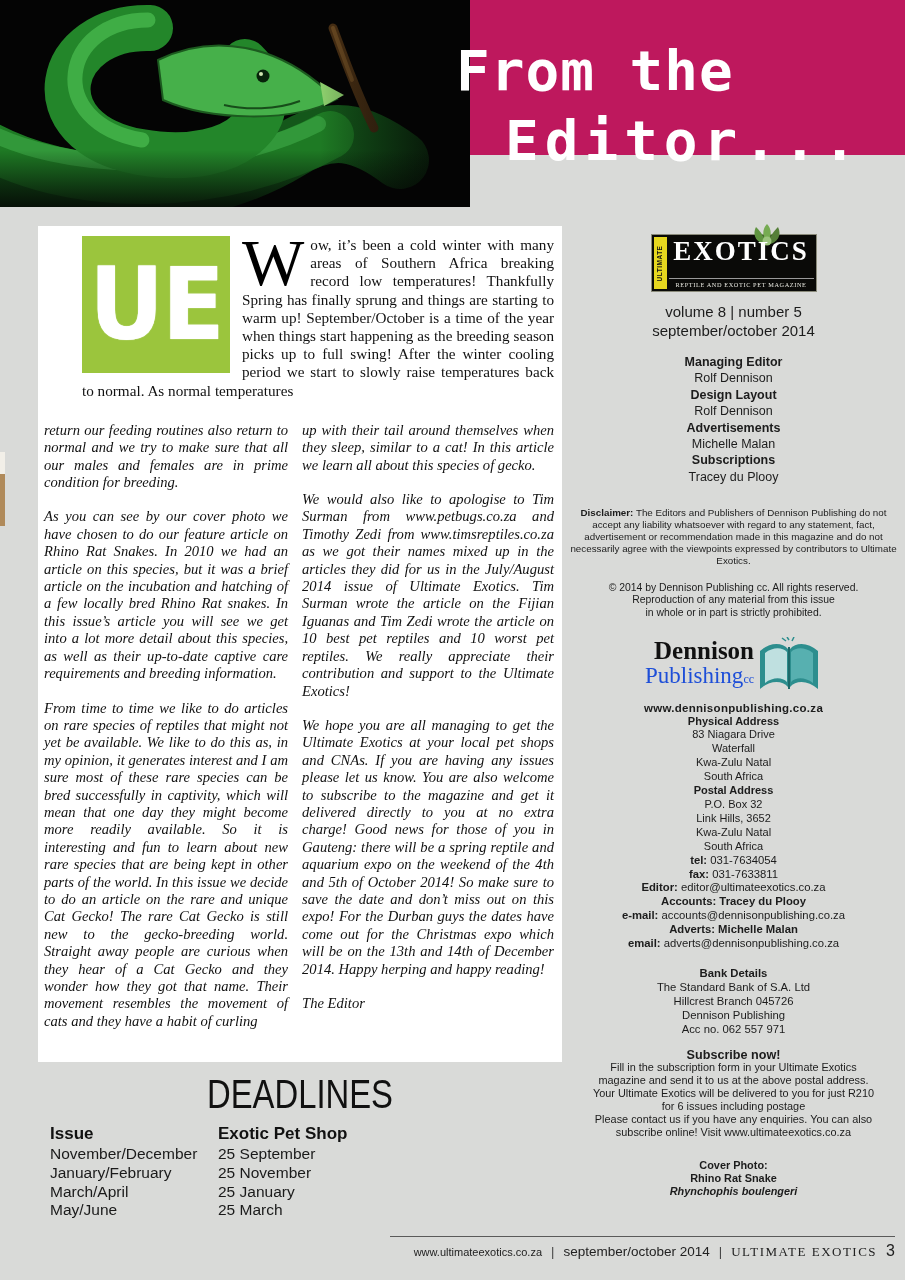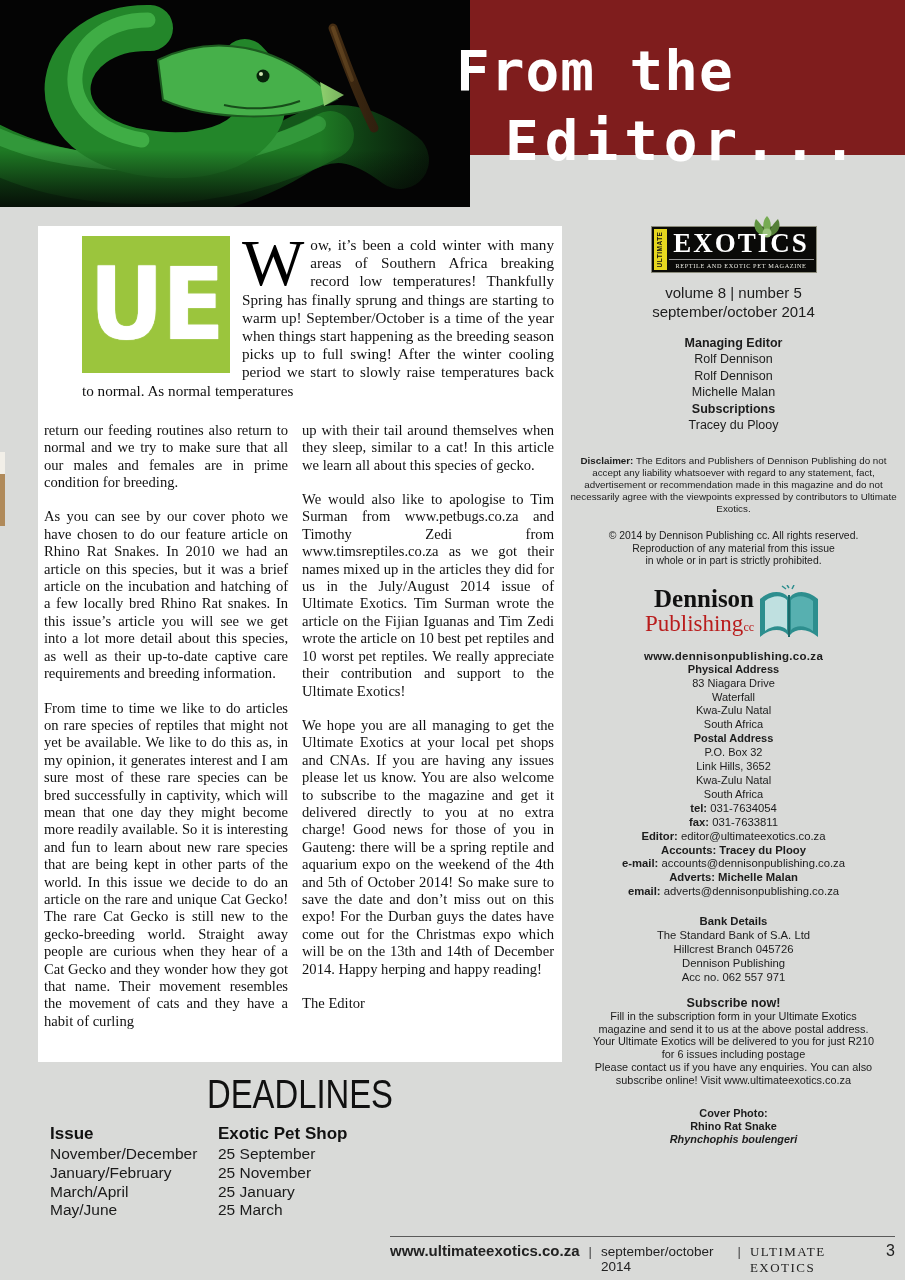--- a/index.html
+++ b/index.html
@@ -3,48 +3,48 @@
 <meta charset="utf-8">
 <style>
   html,body{margin:0;padding:0;}
   body{
     width:905px;height:1280px;position:relative;overflow:hidden;
     background:#d9dad8;
     font-family:"Liberation Sans", sans-serif;
     -webkit-font-smoothing:antialiased;
   }
   
-  .header{position:absolute;left:0;top:0;width:905px;height:155px;background:#7f1d1d;}
+  .header{position:absolute;left:0;top:0;width:905px;height:155px;background:#be185d;}
   .header svg{position:absolute;left:0;top:0;}
   .hdr-title1{position:absolute;left:456px;top:38px;color:#fff;
     font-family:"DejaVu Sans Mono", monospace;font-weight:bold;font-size:56px;letter-spacing:1px;}
   .hdr-title2{position:absolute;left:505px;top:108px;color:#fff;
     font-family:"DejaVu Sans Mono", monospace;font-weight:bold;font-size:56px;letter-spacing:6px;}
   .gray-strip{position:absolute;left:0;top:207px;width:905px;height:19px;background:#d9dad8;}
   
   .content-box{position:absolute;left:38px;top:226px;width:524px;height:836px;background:#ffffff;}
   .intro-wrap{padding:10px 8px 0 6px;margin-left:38px;}
   .ue-logo{float:left;width:148px;height:137px;background:#9bc53d;margin:0 12px 6px 0;
     display:flex;align-items:center;justify-content:center;}
   .ue-logo span{color:#fff;font-family:"DejaVu Sans", sans-serif;font-weight:800;font-size:92px;
     letter-spacing:-2px;transform:scaleY(1.08);text-shadow:0 0 1px #fff;}
   .intro-text{font-family:"Liberation Serif", serif;font-size:15.2px;line-height:18.2px;
     text-align:justify;color:#111;}
   .dropcap{float:left;font-family:"Liberation Serif", serif;font-size:66px;line-height:50px;
     padding:2px 6px 0 0;color:#000;}
   .cols{display:flex;gap:14px;padding:22px 8px 0 6px;clear:both;}
   .col{font-family:"Liberation Serif", serif;font-size:14.6px;line-height:17.4px;
-    text-align:justify;color:#111;}
+    text-align:justify;color:#111;font-style:italic;}
   .col-l{width:247px;}
   .col-r{width:255px;}
   .col p{margin:0 0 17px 0;}
   .signoff{text-align:left;}
   
   .sidebar{position:absolute;left:567px;top:222px;width:333px;text-align:center;color:#1c1c1c;}
-  .mast{position:relative;width:166px;height:47px;margin:4px auto 10px auto;background:#0a0a08;
+  .mast{position:relative;width:166px;height:58px;margin:12px auto 10px auto;background:#0a0a08;
     border:1px solid #8a8a7a;box-sizing:border-box;}
   .mast-plant{position:absolute;right:28px;top:-12px;}
   .mast-strip{position:absolute;left:2px;top:2px;bottom:2px;width:13px;background:#e6d71f;
     display:flex;align-items:center;justify-content:center;}
   .mast-strip span{transform:rotate(-90deg);font-size:6.5px;font-weight:bold;letter-spacing:.5px;color:#111;white-space:nowrap;}
   .mast-name{position:absolute;left:17px;right:2px;top:1px;color:#fff;
     font-family:"Liberation Serif", serif;font-weight:bold;font-size:27px;letter-spacing:2px;text-align:center;}
   .mast-tag{position:absolute;left:17px;right:2px;bottom:3px;border-top:1px solid #999;
     color:#e8e8e0;font-family:"Liberation Serif", serif;font-size:6.3px;letter-spacing:.6px;padding-top:2px;text-align:center;}
   .vol-line{font-size:15px;line-height:19px;}
@@ -52,21 +52,21 @@
   .credits{font-size:12.5px;line-height:16.4px;margin-bottom:22px;}
   .credits .role{font-weight:bold;}
   .printing{font-size:12px;line-height:16px;margin-bottom:15px;}
   .printing .role{font-weight:bold;}
   .disclaimer{font-size:9.8px;line-height:11.9px;margin:0 2px 15px 2px;}
   .disclaimer b{font-weight:bold;}
   .copyright{font-size:10.4px;line-height:12.6px;margin-bottom:17px;}
   .pub-logo{display:flex;align-items:center;justify-content:center;gap:2px;margin-bottom:8px;}
   .pub-text{text-align:right;font-family:"Liberation Serif", serif;}
   .pub-text .l1{font-weight:bold;font-size:25px;line-height:25px;color:#111;}
-  .pub-text .l2{font-size:23px;line-height:25px;color:#b91c1c;}
+  .pub-text .l2{font-size:23px;line-height:25px;color:#1d4ed8;}
   .pub-text .cc{font-size:12px;}
   .website{font-weight:bold;font-size:11.5px;line-height:14px;letter-spacing:.3px;}
   .addr{font-size:11px;line-height:13.9px;}
   .addr .lbl{font-weight:bold;}
   .contacts{font-size:11.3px;line-height:13.9px;margin-bottom:16px;}
   .contacts .lbl{font-weight:bold;}
   .bank{font-size:11.3px;line-height:13.9px;margin-bottom:12px;}
   .bank .lbl{font-weight:bold;}
   .subscribe{font-size:10.9px;line-height:12.9px;margin-bottom:20px;}
   .subscribe .lbl{font-weight:bold;font-size:12.6px;}
@@ -79,21 +79,21 @@
   .dl-table{display:flex;margin-top:6px;padding-left:12px;}
   .dl-col1{width:168px;}
   .dl-col2{width:177px;}
   .dl-col3{width:167px;}
   .dl-colhead{font-weight:bold;font-size:17px;line-height:22px;color:#111;}
   .dl-row{font-size:15.5px;line-height:18.8px;color:#1a1a1a;}
   
   .footer-line{position:absolute;left:390px;top:1236px;width:505px;height:1px;background:#5a5a5a;}
   .footer{position:absolute;left:390px;top:1242px;width:505px;display:flex;align-items:baseline;
     justify-content:flex-end;gap:9px;color:#222;}
-  .footer .url{font-weight:bold;font-size:15px;}
+  .footer .url{font-weight:normal;font-size:11px;}
   .footer .sep{font-size:13px;color:#444;}
   .footer .date{font-size:13.5px;}
   .footer .brand{font-family:"Liberation Serif", serif;font-size:13px;letter-spacing:1.5px;}
   .footer .pagenum{font-size:16px;}
   
   .edge-sliver-w{position:absolute;left:0;top:452px;width:5px;height:22px;background:#f2efe8;}
   .edge-sliver-t{position:absolute;left:0;top:474px;width:5px;height:52px;background:#b08a5a;}
 </style>
 </head>
 <body>
@@ -178,21 +178,23 @@
     <div class="mast-name">EXOTICS</div>
     <div class="mast-tag">REPTILE AND EXOTIC PET MAGAZINE</div>
   </div>
 
   <div class="vol-line">volume 8  |  number 5</div>
   <div class="date-line">september/october 2014</div>
 
   <div class="credits">
     <div class="role">Managing Editor</div>
     <div>Rolf Dennison</div>
+    <div class="role">Design Layout</div>
     <div>Rolf Dennison</div>
+    <div class="role">Advertisements</div>
     <div>Michelle Malan</div>
     <div class="role">Subscriptions</div>
     <div>Tracey du Plooy</div>
   </div>
 
 
   <div class="disclaimer"><b>Disclaimer:</b><span> The Editors and Publishers of Dennison Publishing do not accept any liability whatsoever with regard to any statement, fact, advertisement or recommendation made in this magazine and do not necessarily agree with the viewpoints expressed by contributors to Ultimate Exotics.</span></div>
 
   <div class="copyright">
     <div>© 2014 by Dennison Publishing cc.  All rights reserved.</div>

